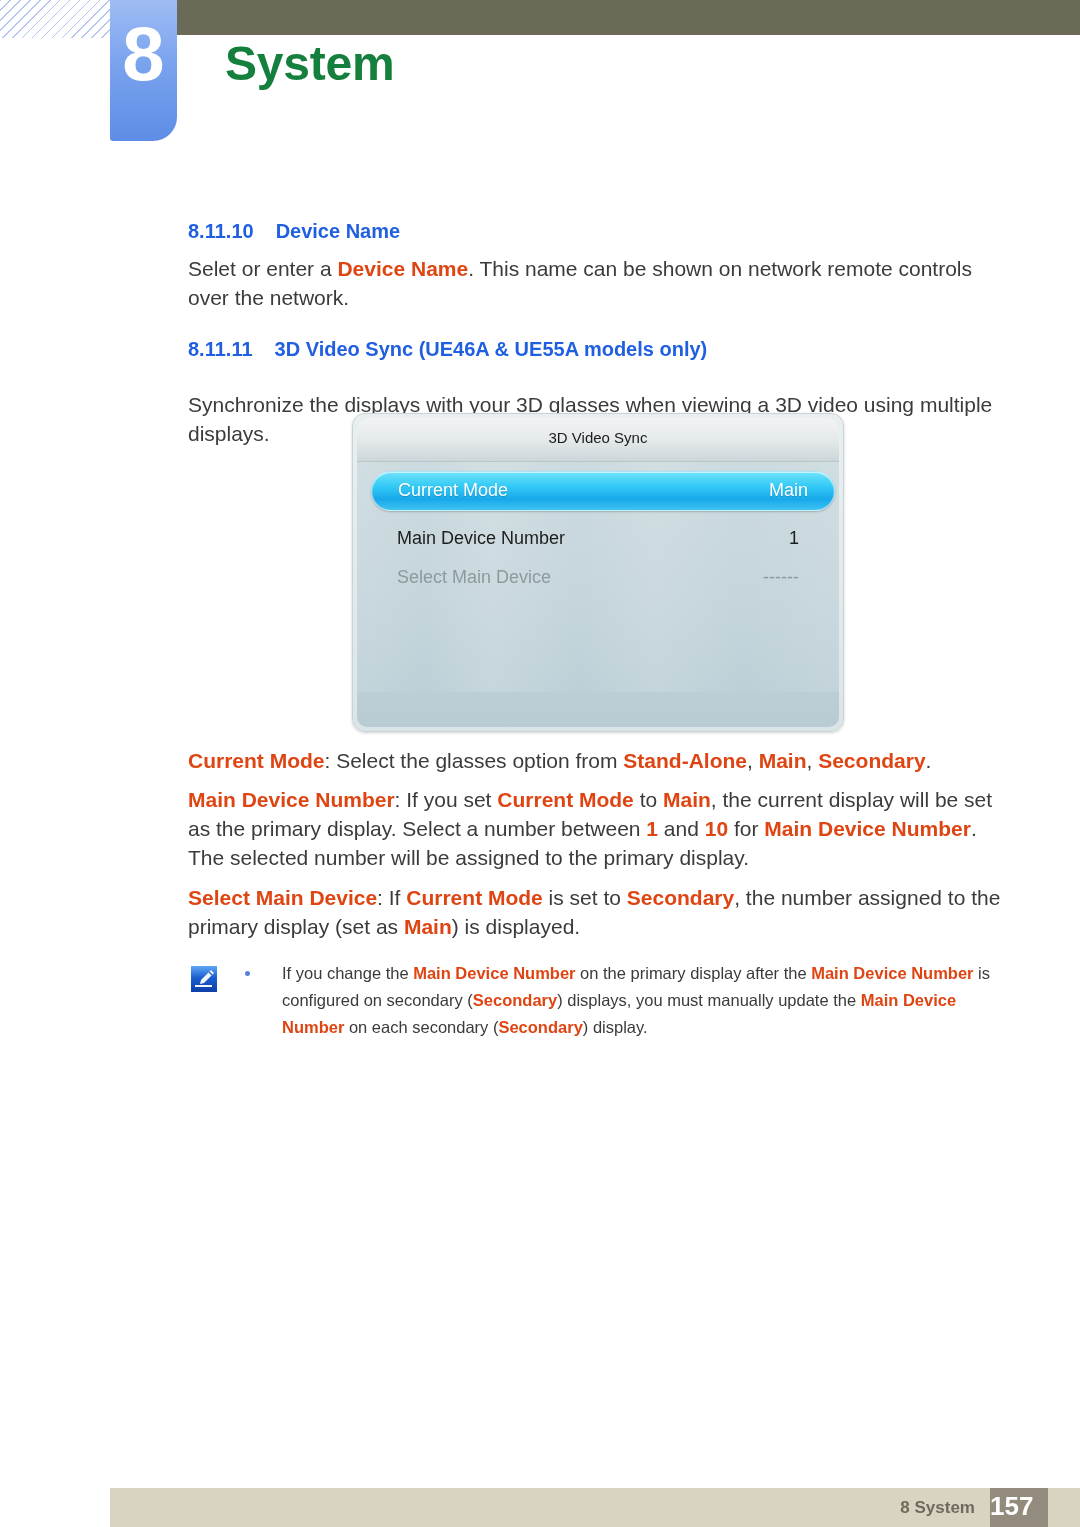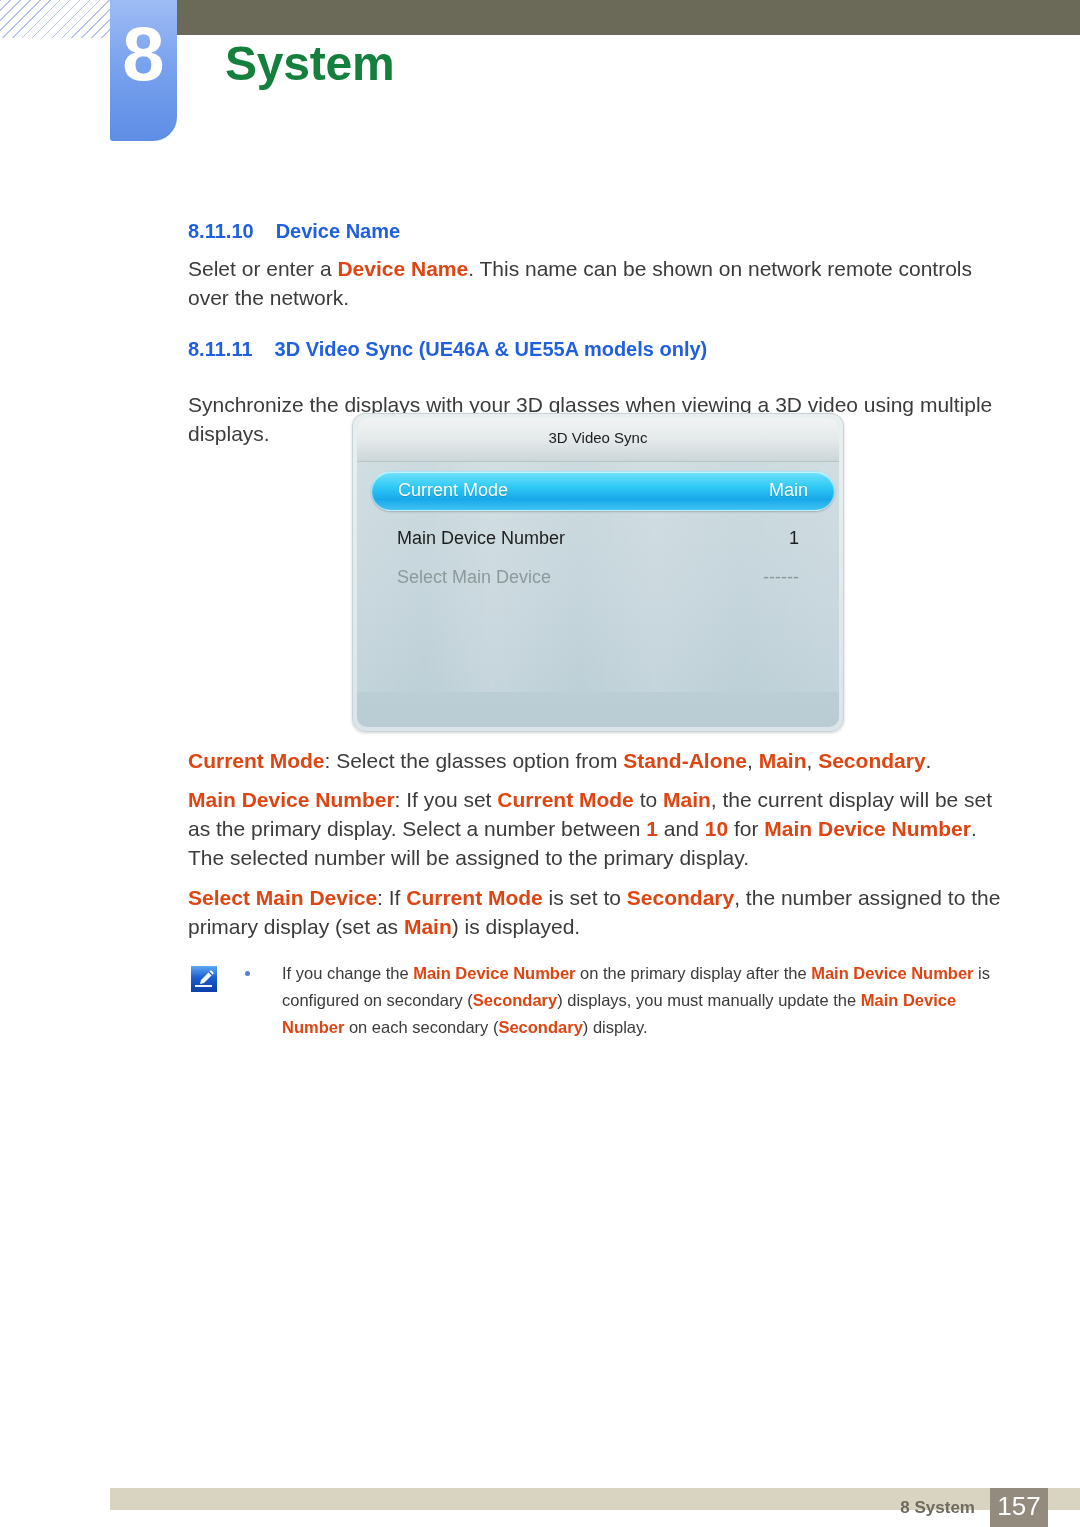--- a/index.html
+++ b/index.html
@@ -259,21 +259,21 @@
     background: #5a7fd4;
     border-radius: 50%;
   }
 
   
   .page-footer {
     position: absolute;
     left: 110px;
     top: 1488px;
     width: 970px;
-    height: 22px;
+    height: 39px;
     background: #d9d3c2;
   }
   .footer-label {
     position: absolute;
     right: 105px;
     top: 10px;
     font-size: 17px;
     font-weight: bold;
     color: #6f6a5e;
   }
@@ -282,23 +282,22 @@
     right: 32px;
     top: 0;
     width: 58px;
     height: 39px;
     background: #938b7e;
   }
   .footer-pagenum {
     position: absolute;
     top: 3px; left: 0;
     width: 100%;
-    text-align: center;
     font-size: 26px;
-    font-weight: normal;
+    font-weight: bold;
     color: #ffffff;
   }
 </style>
 </head>
 <body>
 
 <div class="page-header">
   <div class="hatch-corner"></div>
   <div class="olive-bar"></div>
   <div class="chapter-badge">

